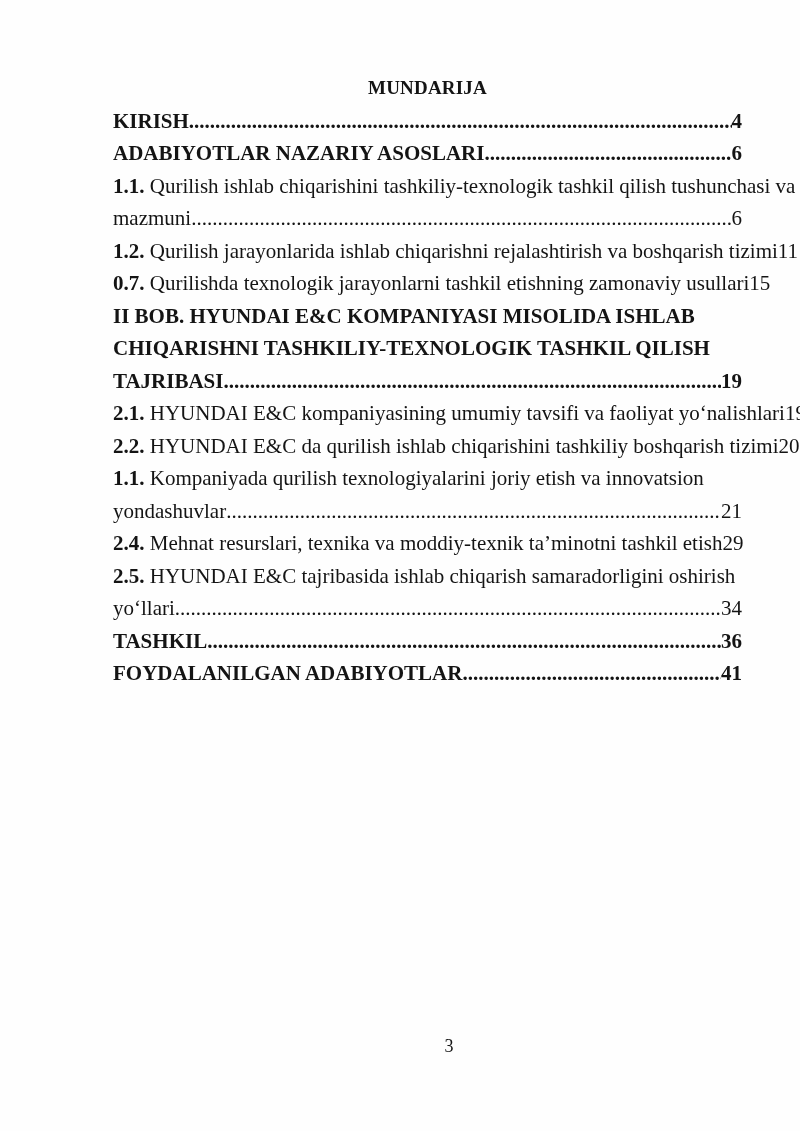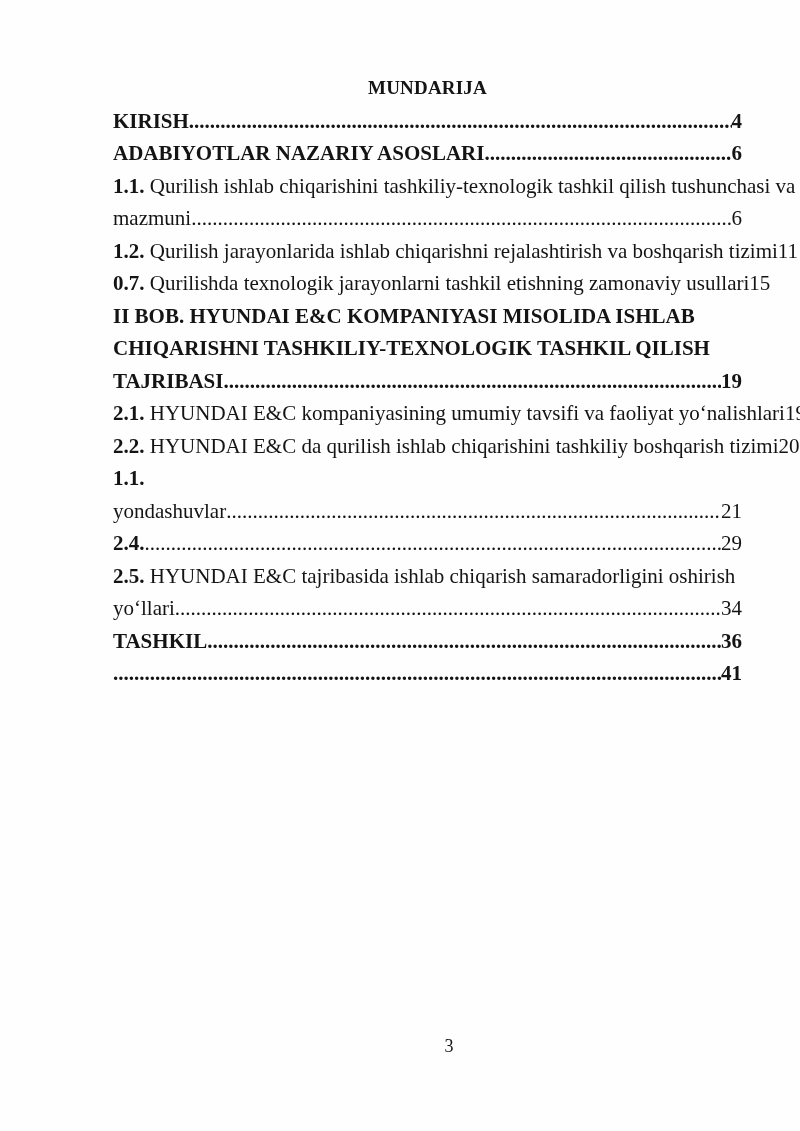--- a/index.html
+++ b/index.html
@@ -121,30 +121,32 @@
 
     <div class="toc-line">
       <span class="b">2.2.</span>
       <span> HYUNDAI E&amp;C da qurilish ishlab chiqarishini tashkiliy boshqarish tizimi</span>
       <span class="leader">................................................................................................................................................................................................................................................</span>
       <span>20</span>
     </div>
 
     <div class="toc-line">
       <span class="b">1.1.</span>
+      <span> Kompaniyada qurilish texnologiyalarini joriy etish va innovatsion</span>
     </div>
 
     <div class="toc-line">
       <span>yondashuvlar</span>
       <span class="leader">................................................................................................................................................................................................................................................</span>
       <span>21</span>
     </div>
 
     <div class="toc-line">
       <span class="b">2.4.</span>
+      <span> Mehnat resurslari, texnika va moddiy-texnik ta’minotni tashkil etish</span>
       <span class="leader">................................................................................................................................................................................................................................................</span>
       <span>29</span>
     </div>
 
     <div class="toc-line">
       <span class="b">2.5.</span>
       <span> HYUNDAI E&amp;C tajribasida ishlab chiqarish samaradorligini oshirish</span>
     </div>
 
     <div class="toc-line">
@@ -153,20 +155,21 @@
       <span>34</span>
     </div>
 
     <div class="toc-line bold">
       <span>TASHKIL</span>
       <span class="leader">................................................................................................................................................................................................................................................</span>
       <span>36</span>
     </div>
 
     <div class="toc-line bold">
+      <span>FOYDALANILGAN ADABIYOTLAR</span>
       <span class="leader">................................................................................................................................................................................................................................................</span>
       <span>41</span>
     </div>
 
   </div>
 
   <div class="footer-num">3</div>
 </div>
 
 </body></html>

